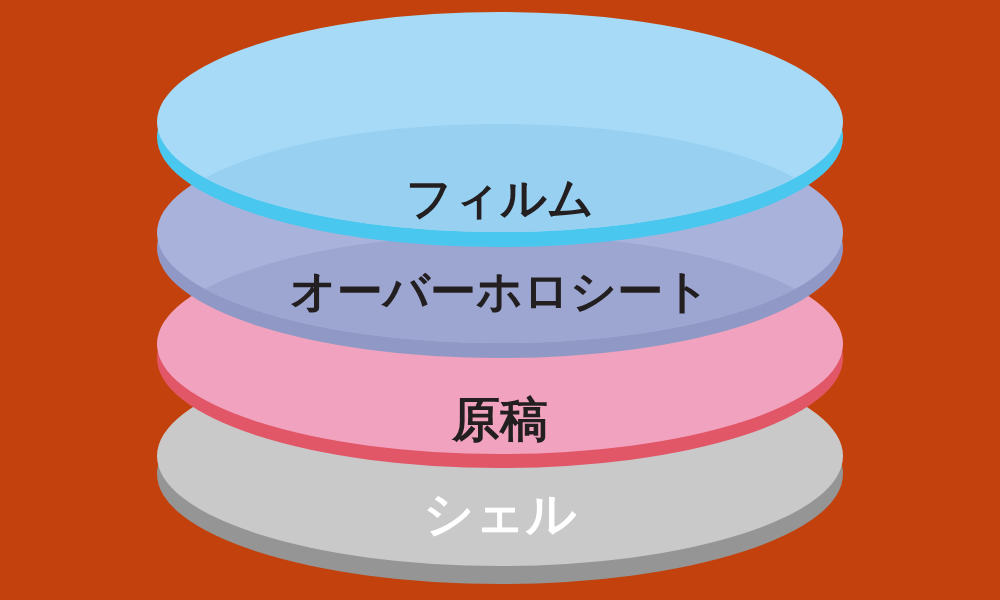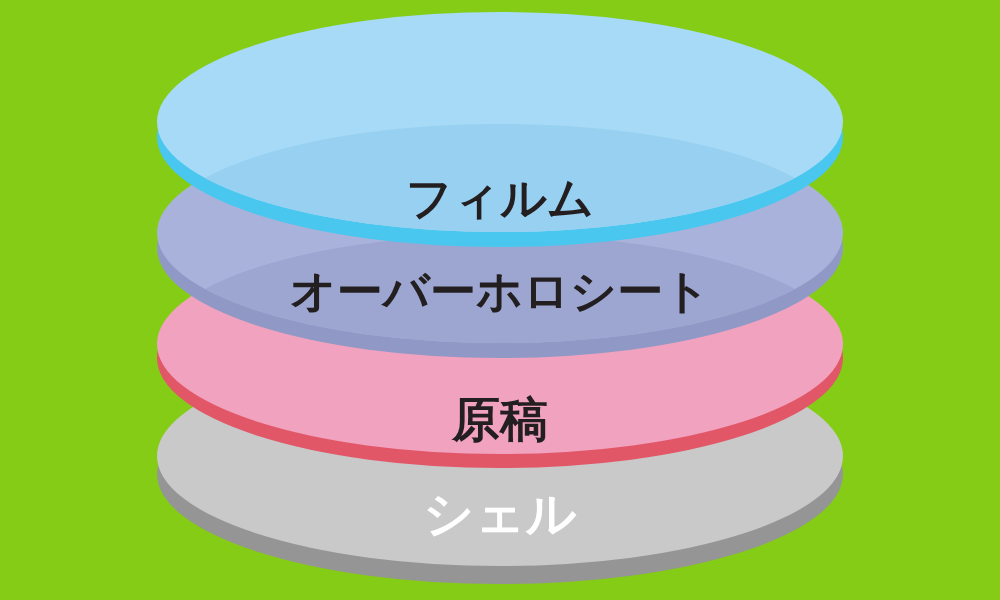--- a/index.html
+++ b/index.html
@@ -4,21 +4,21 @@
 <style>
   html, body {
     margin: 0;
     padding: 0;
     background: #ffffff;
   }
   #stage {
     position: relative;
     width: 1000px;
     height: 600px;
-    background: #84cc16;
+    background: #c2410c;
     overflow: hidden;
     font-family: "Liberation Sans", "DejaVu Sans", sans-serif;
   }
   svg text {
     font-family: "Liberation Sans", "DejaVu Sans", sans-serif;
     font-weight: bold;
   }
 </style>
 </head>
 <body>

